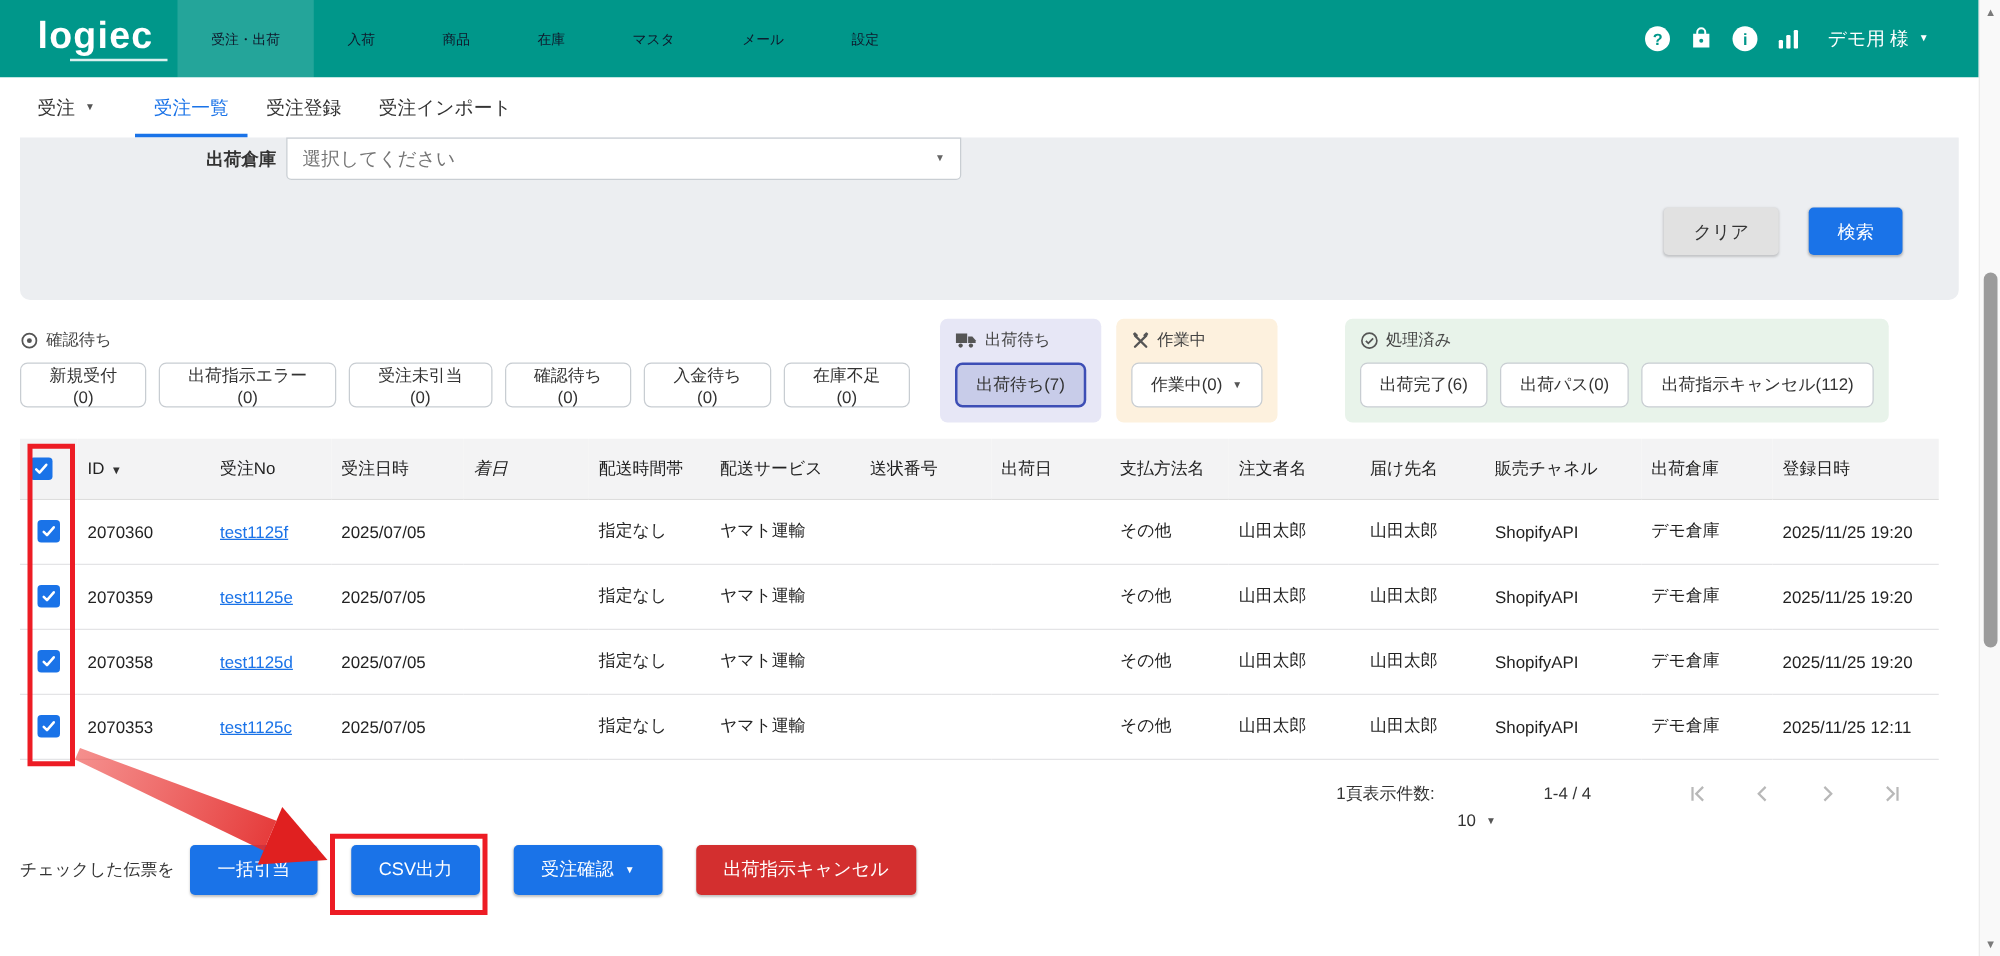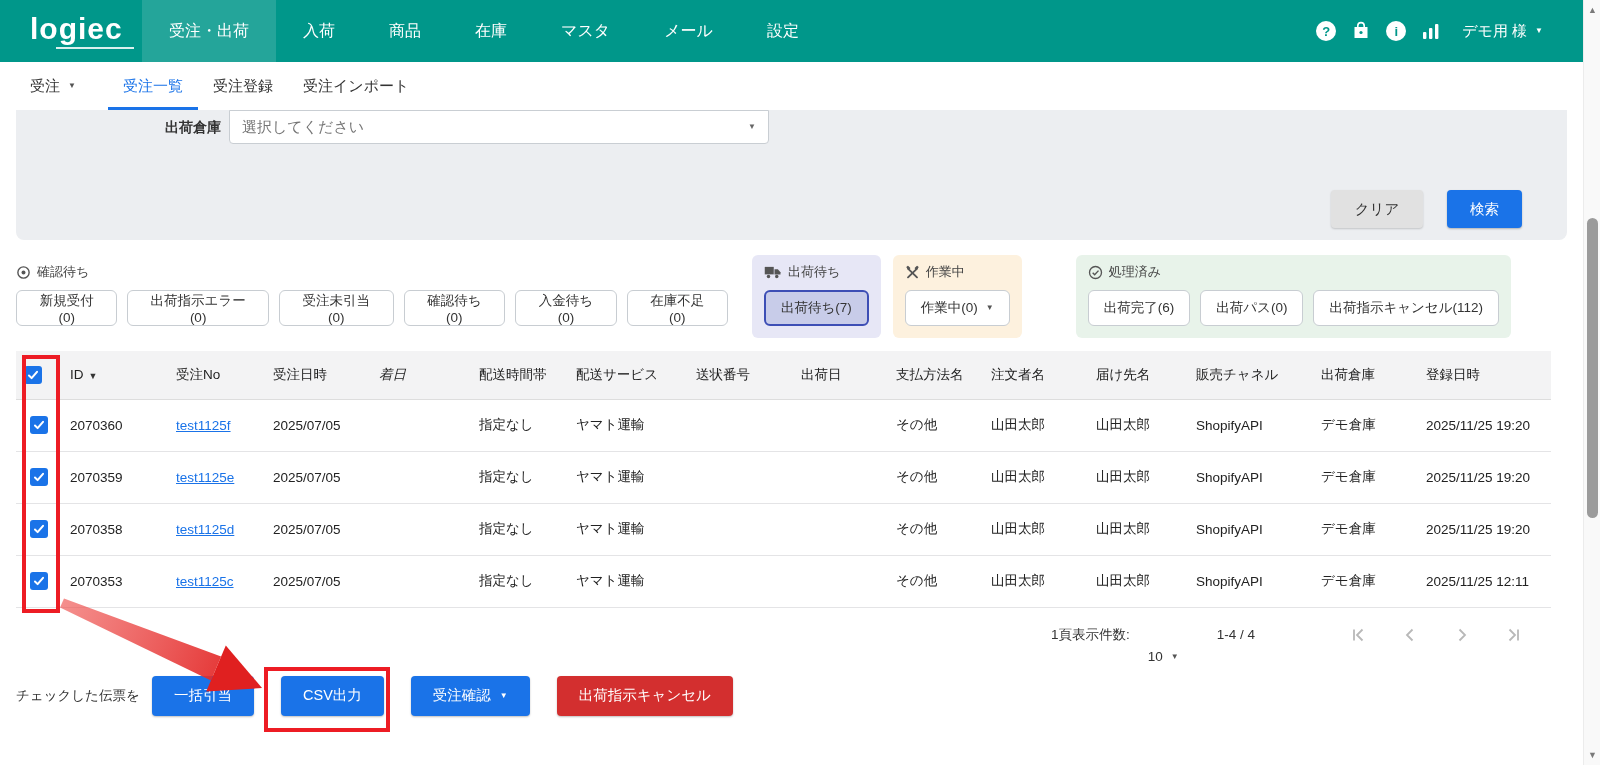--- a/index.html
+++ b/index.html
@@ -7,21 +7,21 @@
     font-family:"Liberation Sans","DejaVu Sans",sans-serif; }
   .viewport { position:relative; width:1600px; height:765px; }
   .content { width:1583px; }
 
   
   .navbar { height:62px; background:#00978a; display:flex; align-items:stretch; }
   .logo { display:flex; flex-direction:column; justify-content:center; padding:0 14px 0 30px; width:142px; }
   .logo-text { color:#fff; font-size:30px; font-weight:bold; letter-spacing:1px; line-height:30px; }
   .logo-bar { height:2px; width:78px; background:rgba(255,255,255,.85); margin:3px 0 0 26px; }
   .nav-items { display:flex; align-items:stretch; }
-  .nav-item { color:#ffffff; font-size:16px; display:flex; align-items:center; padding:0 27px; cursor:pointer; }
+  .nav-item { color:#0f172a; font-size:11px; display:flex; align-items:center; padding:0 27px; cursor:pointer; }
   .nav-item.active { background:rgba(255,255,255,.14); }
   .nav-right { margin-left:auto; display:flex; align-items:center; gap:15px; padding-right:40px; }
   .disc { width:20px; height:20px; border-radius:50%; background:#fff; color:#00978a;
     font-size:13px; font-weight:bold; display:flex; align-items:center; justify-content:center; }
   .nav-ico-svg { width:20px; height:20px; display:flex; align-items:center; justify-content:center; }
   .nav-user { color:#fff; font-size:15px; display:flex; align-items:center; gap:8px; margin-left:6px; cursor:pointer; }
   .caret { font-size:8px; line-height:1; }
   .caret.light { color:#fff; }
   .caret.dark { color:#555; }
 
@@ -32,21 +32,21 @@
   .tab.active { color:#1a73e8; }
   .tab.active::after { content:""; position:absolute; left:0; right:0; bottom:0; height:3px; background:#1a73e8; }
 
   
   .filter-panel { position:relative; margin:0 16px; height:130px; background:#eceef1; border-radius:0 0 8px 8px; }
   .filter-row { display:flex; align-items:center; padding-left:149px; }
   .filter-label { font-size:14px; font-weight:bold; color:#333; margin-right:8px; line-height:34px; }
   .select { width:540px; height:34px; background:#fff; border:1px solid #c9ced3; border-radius:0 0 4px 4px;
     display:flex; align-items:center; padding:0 12px; font-size:15px; color:#757575; cursor:pointer; }
   .select .caret { margin-left:auto; color:#666; }
-  .filter-actions { position:absolute; right:45px; bottom:12px; display:flex; gap:24px;justify-content:center; }
+  .filter-actions { position:absolute; right:45px; bottom:36px; display:flex; gap:24px;justify-content:center; }
   .btn { border:none; border-radius:4px; font-size:14.5px; cursor:pointer;
     font-family:"Liberation Sans","DejaVu Sans",sans-serif; }
   .btn-clear { width:92px; height:38px; background:#e1e1e1; color:#333; box-shadow:0 1px 2px rgba(0,0,0,.18); }
   .btn-search { width:75px; height:38px; background:#1a73e8; color:#fff; box-shadow:0 1px 2px rgba(0,0,0,.25); }
 
   
   .status-row { display:flex; gap:12px; margin:15px 16px 0; align-items:stretch; }
   .sgroup { border-radius:6px; padding:8px 12px 12px; }
   .sg-plain { background:transparent; padding-left:0; width:724px; }
   .sg-lavender { background:#e7e7f6; }
@@ -69,21 +69,21 @@
   .checkbox { display:inline-flex; width:18px; height:18px; background:#1a73e8; border-radius:3px;
     align-items:center; justify-content:center; cursor:pointer; vertical-align:middle; }
   .sort-ind { font-size:9px; color:#333; margin-left:5px; }
   a.cell-link { color:#1a73e8; text-decoration:underline; cursor:pointer; }
 
   
   .pagination { margin:6px 60px 0 0; height:42px; display:flex; align-items:center; justify-content:flex-end;
     font-size:13.5px; color:#333; }
   .pp-label { margin-right:18px; }
   .pp-value { display:flex; align-items:center; gap:8px; margin-right:38px; cursor:pointer;margin-top:44px; }
-  .pp-range { margin-right:60px; }
+  .pp-range { margin-right:42px; }
   .pg-ico { width:18px; height:18px; margin-left:34px; cursor:pointer; display:inline-flex; }
 
   
   .actions-row { display:flex; align-items:center; margin:20px 16px 0; }
   .actions-label { font-size:13.5px; color:#333; width:136px; }
   .act-btn { height:40px; border:none; border-radius:4px; color:#fff; font-size:14.5px; padding:0 22px;
     cursor:pointer; display:flex; align-items:center; gap:9px; box-shadow:0 1px 2px rgba(0,0,0,.25);
     font-family:"Liberation Sans","DejaVu Sans",sans-serif; }
   .act-blue { background:#1a73e8; }
   .act-red { background:#d32f2f; }

